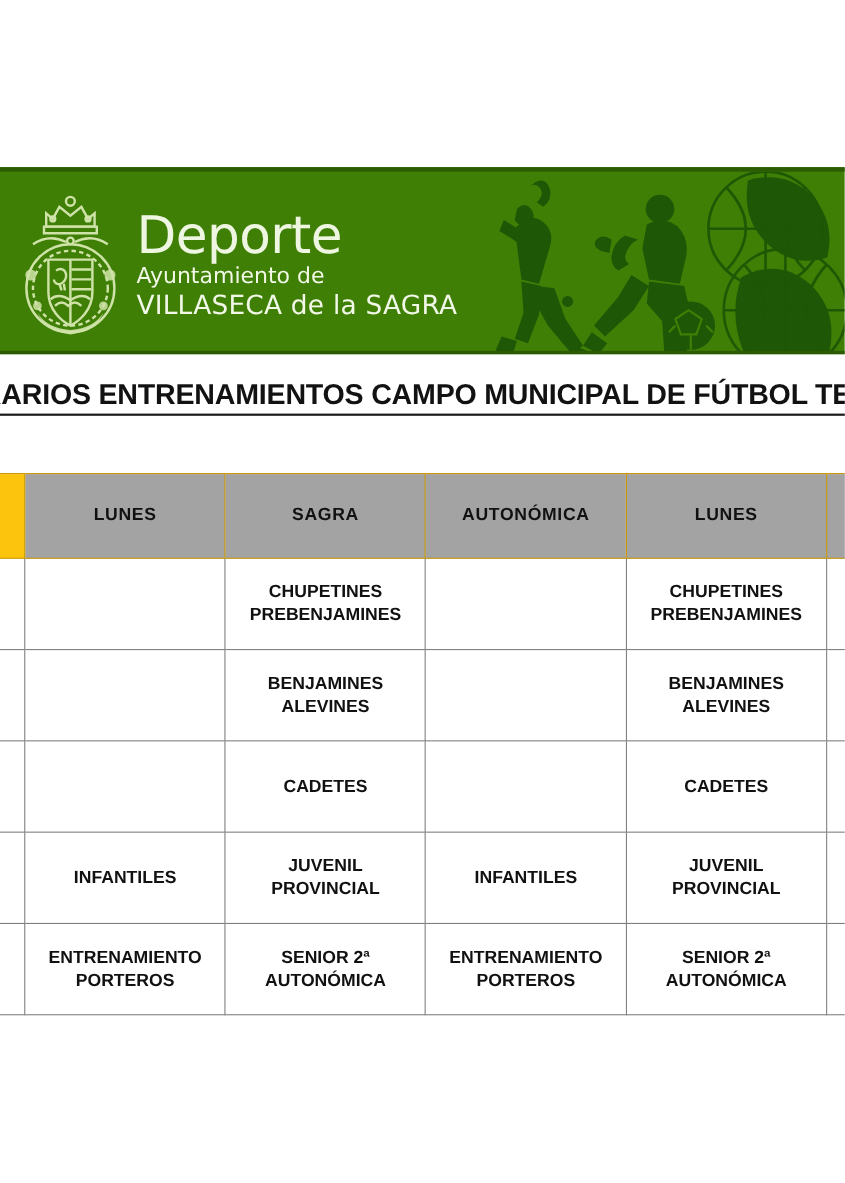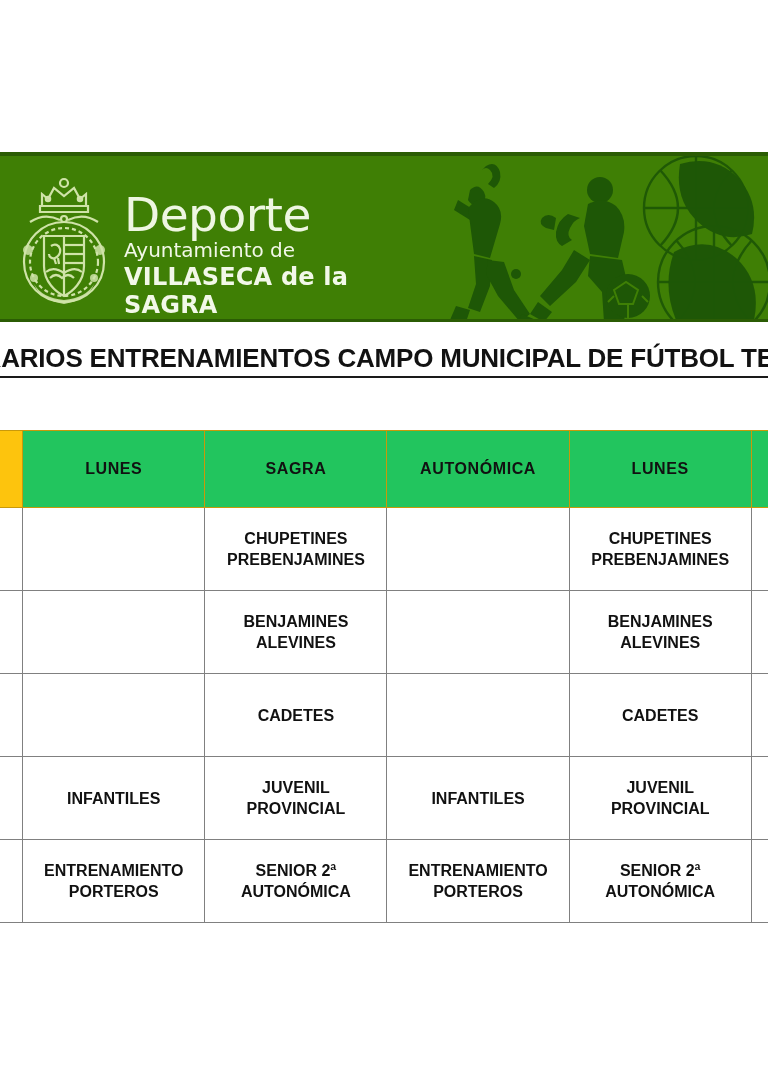--- a/index.html
+++ b/index.html
@@ -72,21 +72,21 @@
     font-size: 20px;
     line-height: 25px;
     font-weight: 400;
     font-family: "DejaVu Sans", sans-serif;
   }
   .wm-sub2 {
     display: block;
     color: #f2f8e8;
     font-size: 24px;
     line-height: 28px;
-    font-weight: 700;
+    font-weight: 400;
     letter-spacing: 0.2px;
     font-family: "DejaVu Sans", sans-serif;
   }
 
   .sports {
     position: absolute;
     right: 0;
     top: 0;
     width: 340px;
     height: 167px;
@@ -126,21 +126,21 @@
     table-layout: fixed;
   }
   table.sched th,
   table.sched td {
     border: 1px solid #808080;
     text-align: center;
     vertical-align: middle;
     font-family: "Liberation Sans", sans-serif;
   }
   table.sched thead th {
-    background: #22c55e;
+    background: #a3a3a3;
     height: 74px;
     color: #111111;
     font-size: 16px;
     font-weight: bold;
     letter-spacing: 0.6px;
     border-color: #c9990a;
   }
   table.sched thead th.corner {
     background: #fdc40d;
   }

